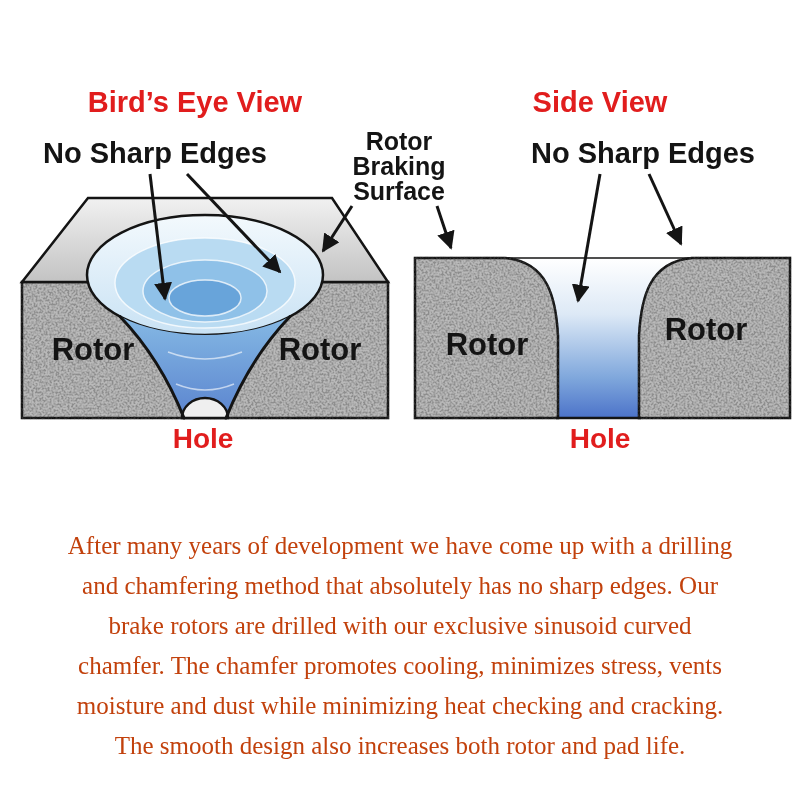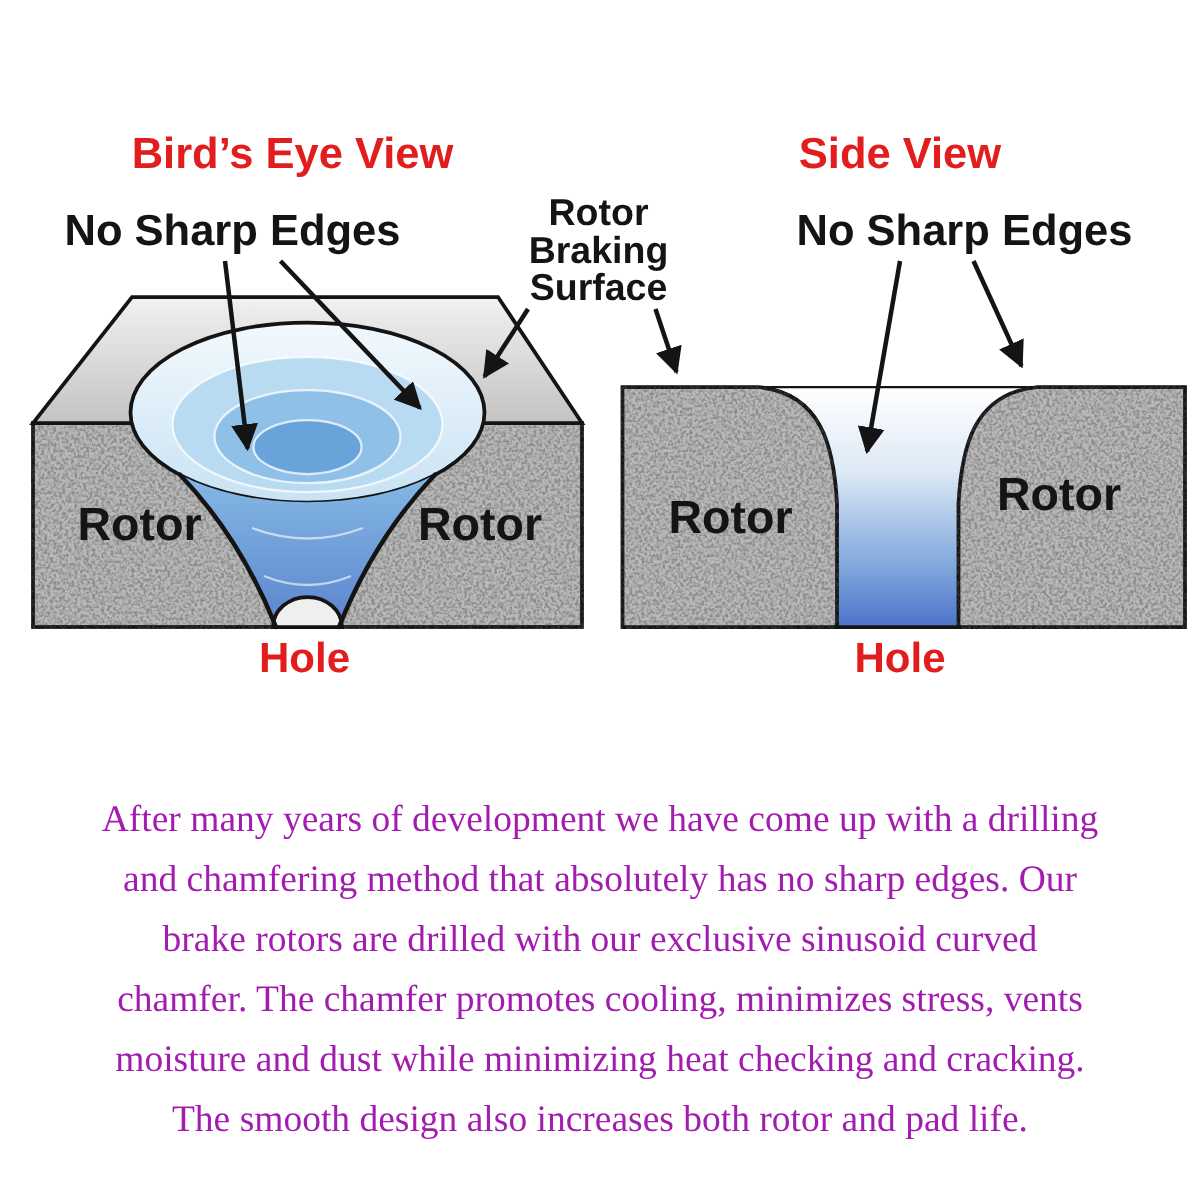--- a/index.html
+++ b/index.html
@@ -17,21 +17,21 @@
   .t-rotor   { fill: #141414; font-size: 31px; }
   .t-hole    { fill: #e11d1d; font-size: 28px; }
   .mid { text-anchor: middle; }
   .paragraph {
     width: 796px;
     margin: 52px auto 0;
     text-align: center;
     font-family: "Liberation Serif", serif;
     font-size: 25px;
     line-height: 40px;
-    color: #a21caf;
+    color: #c2410c;
     white-space: pre-line;
   }
 </style>
 </head>
 <body>
 
 <div class="page">
 
   <svg width="800" height="470" viewBox="0 0 800 470">
     <defs>

